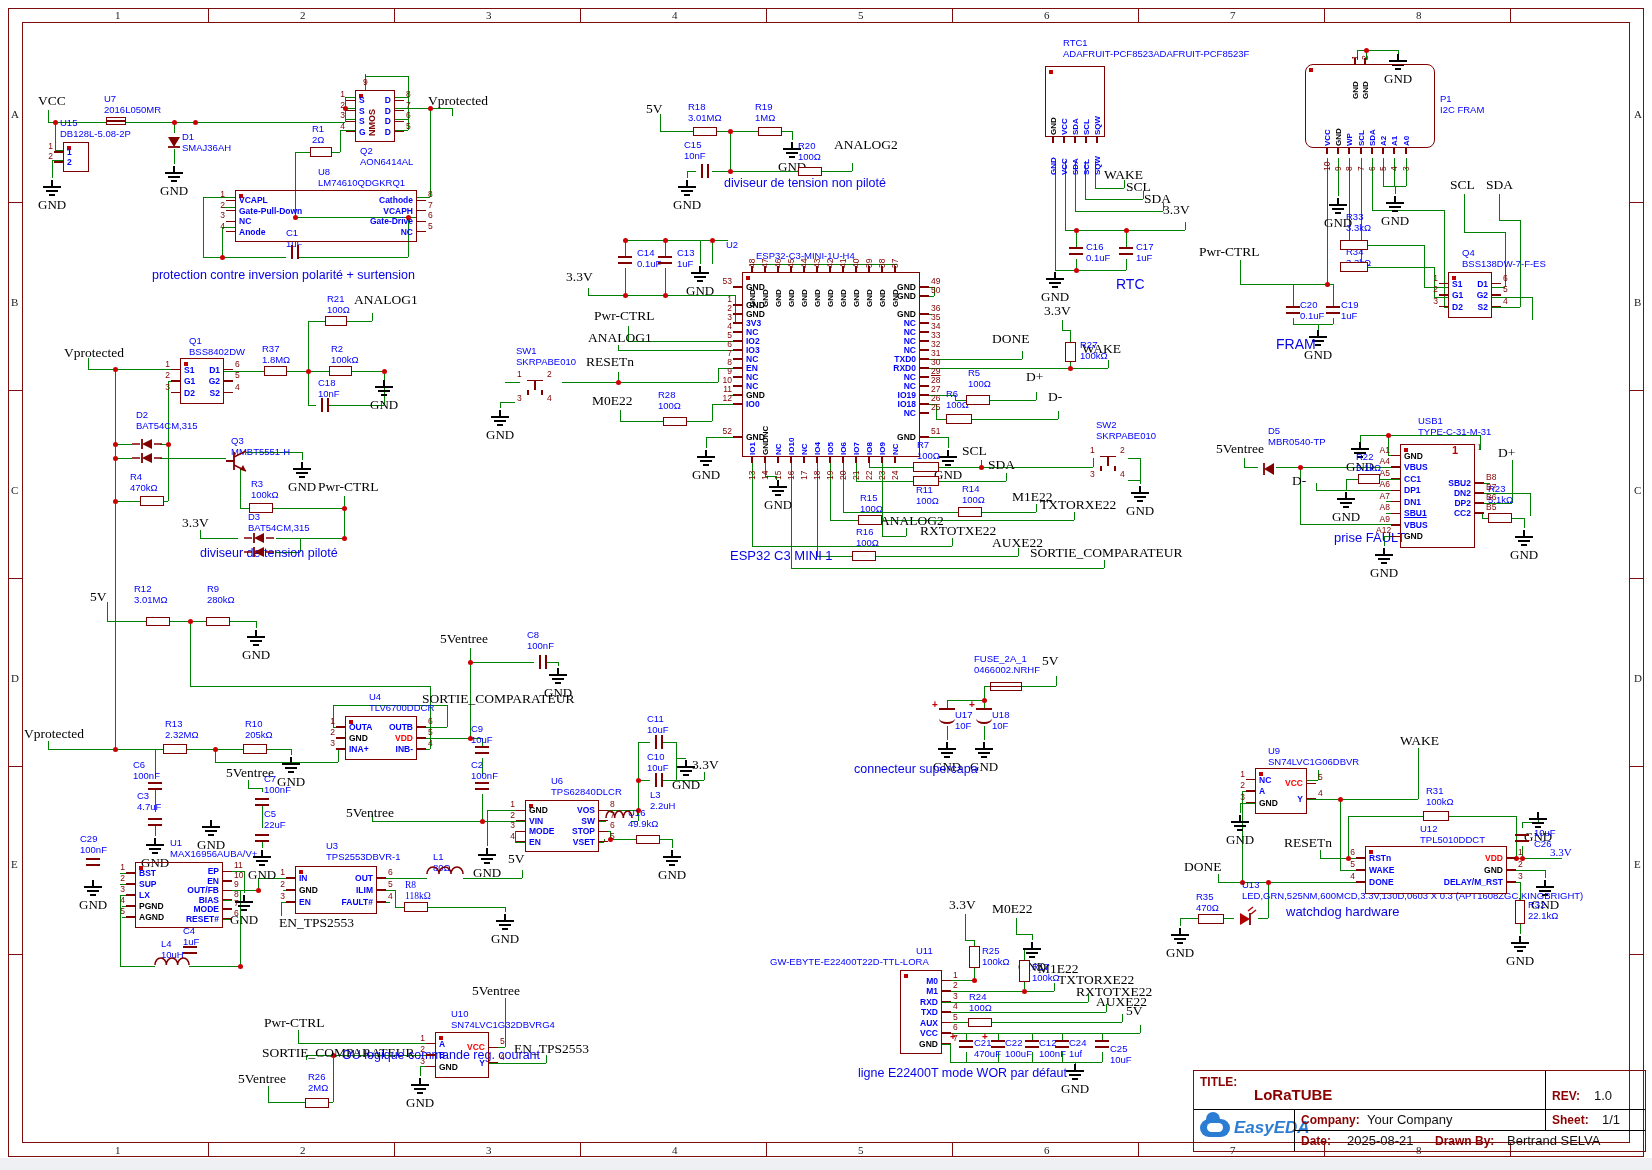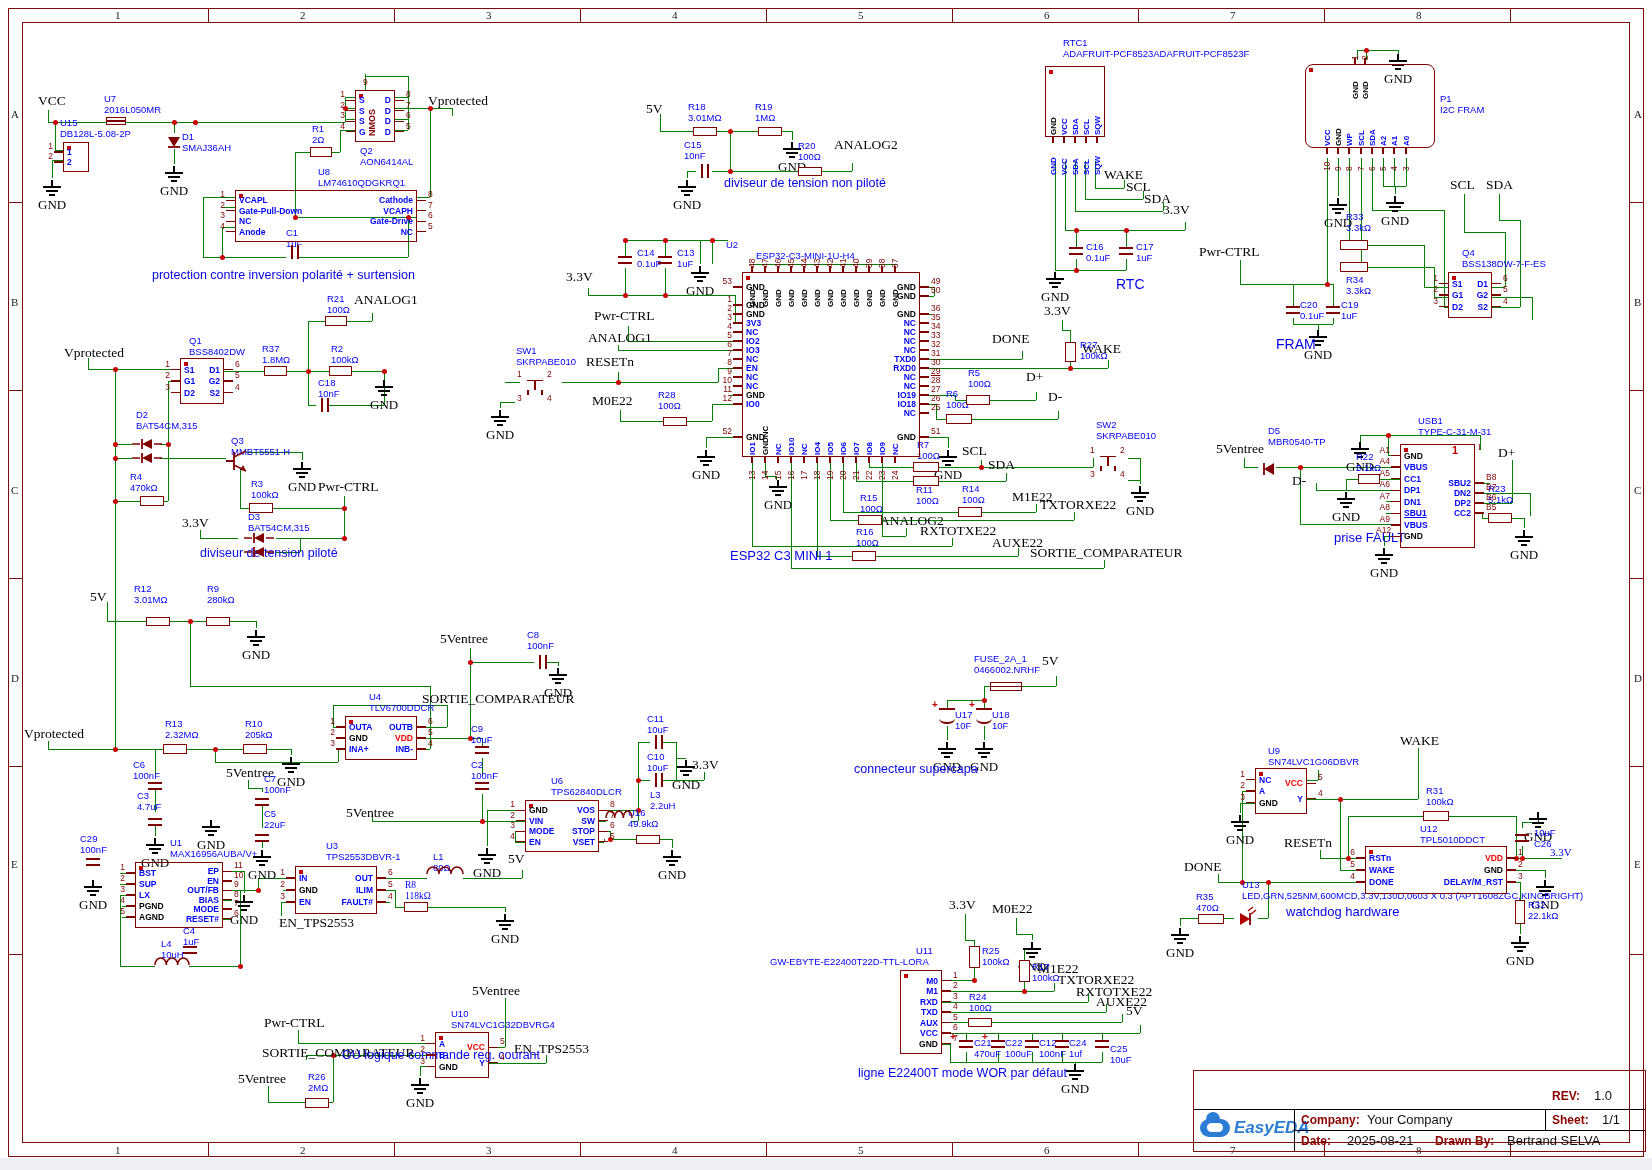--- a/index.html
+++ b/index.html
@@ -947,21 +947,21 @@
         <div>1uF</div>
       </div>
       <div class="plabel" style="left: 1440px; top: 94px;">
         <div>P1</div>
         <div>I2C FRAM</div>
       </div>
       <div class="plabel" style="left: 1346px; top: 212px;">
         <div>R33</div>
         <div>3.3kΩ</div>
       </div>
-      <div class="plabel" style="left: 1346px; top: 247px; margin-top: 28px;">
+      <div class="plabel" style="left: 1346px; top: 247px;">
         <div>R34</div>
         <div>3.3kΩ</div>
       </div>
       <div class="plabel" style="left: 1300px; top: 300px;">
         <div>C20</div>
         <div>0.1uF</div>
       </div>
       <div class="plabel" style="left: 1341px; top: 300px;">
         <div>C19</div>
         <div>1uF</div>
@@ -1969,20 +1969,24 @@
         <div class="pnum" style="left: 2px; top: 24px;">3</div>
         <div class="pnum" style="left: 32px; top: 24px;">4</div>
         <div class="abs" style="left: 12px; top: 10px; width: 16px; height: 1.4px; background: rgb(128, 0, 0);"></div>
         <div class="abs" style="left: 19px; top: 10px; width: 1.6px; height: 10px; background: rgb(128, 0, 0);"></div>
         <div class="abs" style="left: 12px; top: 20px; width: 2px; height: 5px; background: rgb(128, 0, 0);"></div>
         <div class="abs" style="left: 26px; top: 20px; width: 2px; height: 5px; background: rgb(128, 0, 0);"></div>
       </div>
     </div>
 
   <div id="tblock">
+    <div class="cell" style="left:0;top:0;width:352px;height:38px;border-right:1.4px solid;">
+      <span class="tlabel abs" style="left:6px;top:4px;">TITLE:</span>
+      <span class="abs" id="title-main" style="left:60px;top:15px;">LoRaTUBE</span>
+    </div>
     <div class="cell" style="left:352px;top:0;width:99px;height:38px;">
       <span class="tlabel abs" style="left:6px;top:18px;">REV:</span>
       <span class="tval abs" style="left:48px;top:17px;">1.0</span>
     </div>
     <div class="cell" style="left:0;top:38px;width:100px;height:42px;border-top:1.4px solid;">
       <div id="logo">
         <span class="cloud"></span>
         <span class="ltext">EasyEDA</span>
       </div>
     </div>

